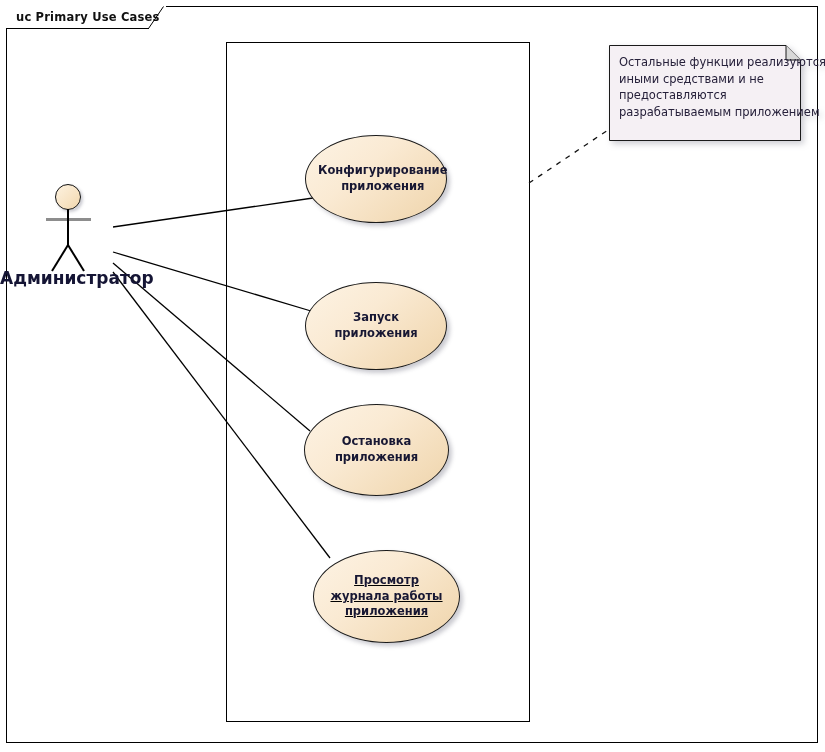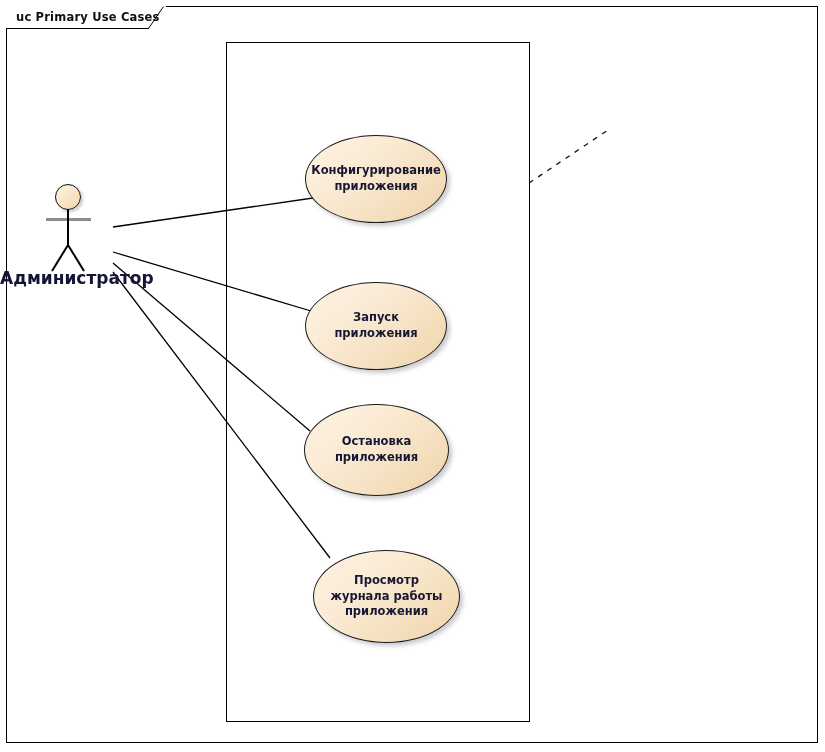--- a/index.html
+++ b/index.html
@@ -88,21 +88,21 @@
   
   .usecase {
     position: absolute;
     border-radius: 50%;
     border: 1px solid #1a1a1a;
     box-sizing: border-box;
     background: linear-gradient(140deg, #fdf3e4 0%, #faead3 40%, #f3dcb9 78%, #eed3ab 100%);
     box-shadow: 3px 3px 4px rgba(90, 90, 110, 0.32);
     display: flex;
     align-items: center;
-    justify-content: center;
+    justify-content: flex-start;
     text-align: center;
   }
   .usecase-label {
     font-size: 11.5px;
     font-weight: bold;
     color: #171733;
     line-height: 1.35;
     padding: 0 12px;
   }
 
@@ -222,18 +222,30 @@
   </div>
 
   <div class="usecase" style="left:305px; top:282px; width:142px; height:88px;">
     <span class="usecase-label">Запуск приложения</span>
   </div>
 
   <div class="usecase" style="left:304px; top:404px; width:145px; height:92px;">
     <span class="usecase-label">Остановка приложения</span>
   </div>
 
-  <div class="usecase" style="left:313px; top:550px; width:147px; height:93px;">
+  <div class="usecase" style="left:313px; top:550px; width:147px; height:93px;text-decoration:underline;">
     <span class="usecase-label">Просмотр журнала работы приложения</span>
   </div>
 
+  <div class="note">
+    <svg class="note-shape" viewBox="0 0 192 96">
+      <polygon points="0.5,0.5 177,0.5 191.5,15 191.5,95.5 0.5,95.5" fill="#f5f0f4" stroke="#1a1a1a" stroke-width="1"></polygon>
+      <polyline points="177,0.5 177,15 191.5,15" fill="#d8d8d8" stroke="#1a1a1a" stroke-width="1"></polyline>
+    </svg>
+    <div class="note-text">
+      <div>Остальные функции реализуются</div>
+      <div>иными средствами и не</div>
+      <div>предоставляются</div>
+      <div>разрабатываемым приложением</div>
+    </div>
+  </div>
 
 </div>
 
 </body></html>

